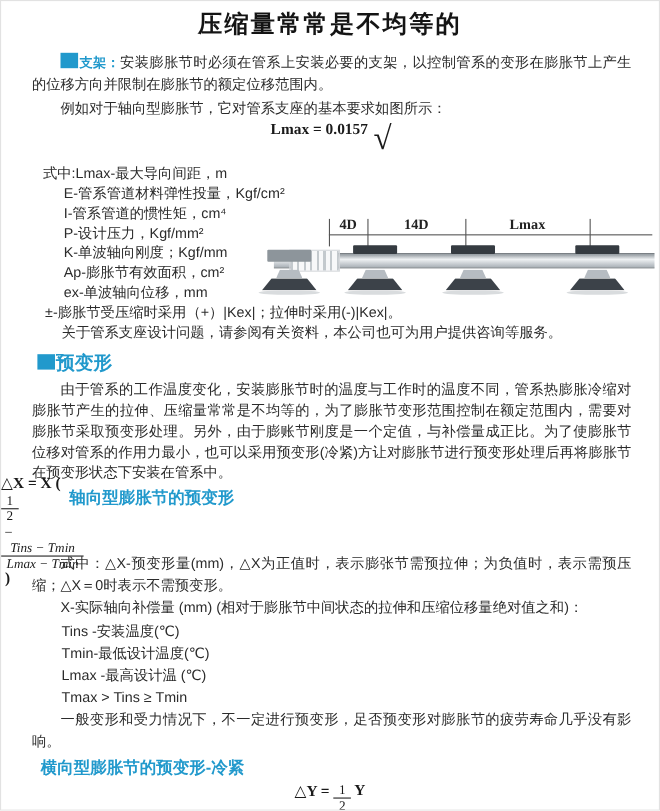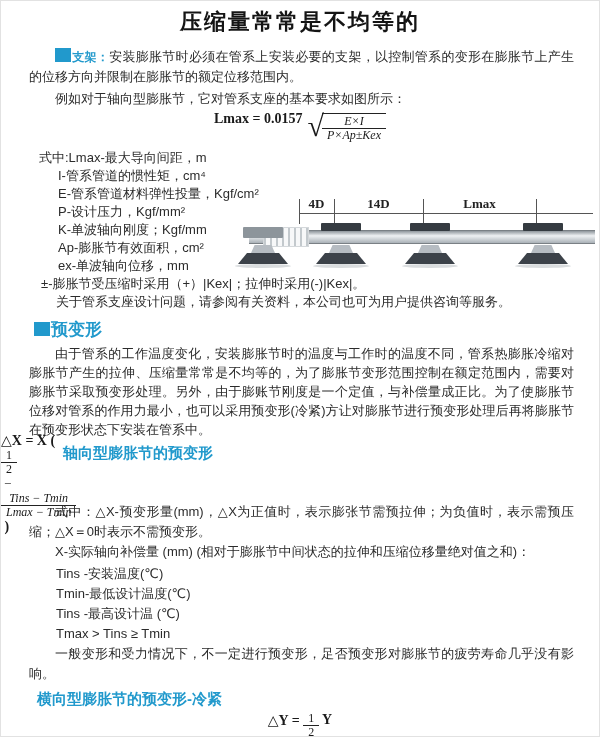--- a/index.html
+++ b/index.html
@@ -71,33 +71,27 @@
   <div class="p p-support">
     <span class="sec-inline"><span class="sq"></span><span>支架：</span></span><span>安装膨胀节时必须在管系上安装必要的支架，以控制管系的变形在膨胀节上产生的位移方向并限制在膨胀节的额定位移范围内。</span>
   </div>
 
   <div class="p p-example">例如对于轴向型膨胀节，它对管系支座的基本要求如图所示：</div>
 
   <div class="formula formula-1">
     <span class="f-lhs">Lmax = 0.0157</span>
     <span class="sqrt">
       <span class="rad">√</span>
-      <span class="radicand">
-        <span class="frac ital">
-          <span class="fn">E×I</span>
-          <span class="fd">P×Ap±Kex</span>
-        </span>
-      </span>
     </span>
   </div>
 
   <div class="defs">
     <div class="def-line">式中:Lmax-最大导向间距，m</div>
+    <div class="def-line cont">E-管系管道材料弹性投量，Kgf/cm²</div>
     <div class="def-line cont">I-管系管道的惯性矩，cm⁴</div>
-    <div class="def-line cont">E-管系管道材料弹性投量，Kgf/cm²</div>
     <div class="def-line cont">P-设计压力，Kgf/mm²</div>
     <div class="def-line cont">K-单波轴向刚度；Kgf/mm</div>
     <div class="def-line cont">Ap-膨胀节有效面积，cm²</div>
     <div class="def-line cont">ex-单波轴向位移，mm</div>
   </div>
 
   <div class="pm-line">±-膨胀节受压缩时采用（+）|Kex|；拉伸时采用(-)|Kex|。</div>
   <div class="advice-line">关于管系支座设计问题，请参阅有关资料，本公司也可为用户提供咨询等服务。</div>
 
   <div class="diagram">
@@ -156,21 +150,21 @@
     </span>
     <span class="f-rhs"> )</span>
   </div>
 
   <div class="p p-explain">式中：△X-预变形量(mm)，△X为正值时，表示膨张节需预拉伸；为负值时，表示需预压缩；△X＝0时表示不需预变形。</div>
   <div class="p x-def">X-实际轴向补偿量 (mm) (相对于膨胀节中间状态的拉伸和压缩位移量绝对值之和)：</div>
 
   <div class="temps">
     <div>Tins -安装温度(℃)</div>
     <div>Tmin-最低设计温度(℃)</div>
-    <div>Tins -最高设计温 (℃)</div>
+    <div>Lmax -最高设计温 (℃)</div>
     <div>Tmax &gt; Tins ≥ Tmin</div>
   </div>
 
   <div class="p p-note">一般变形和受力情况下，不一定进行预变形，足否预变形对膨胀节的疲劳寿命几乎没有影响。</div>
 
   <div class="sub-head sub-lateral">横向型膨胀节的预变形-冷紧</div>
 
   <div class="formula formula-3">
     <span class="f-lhs">△Y = </span>
     <span class="frac">

